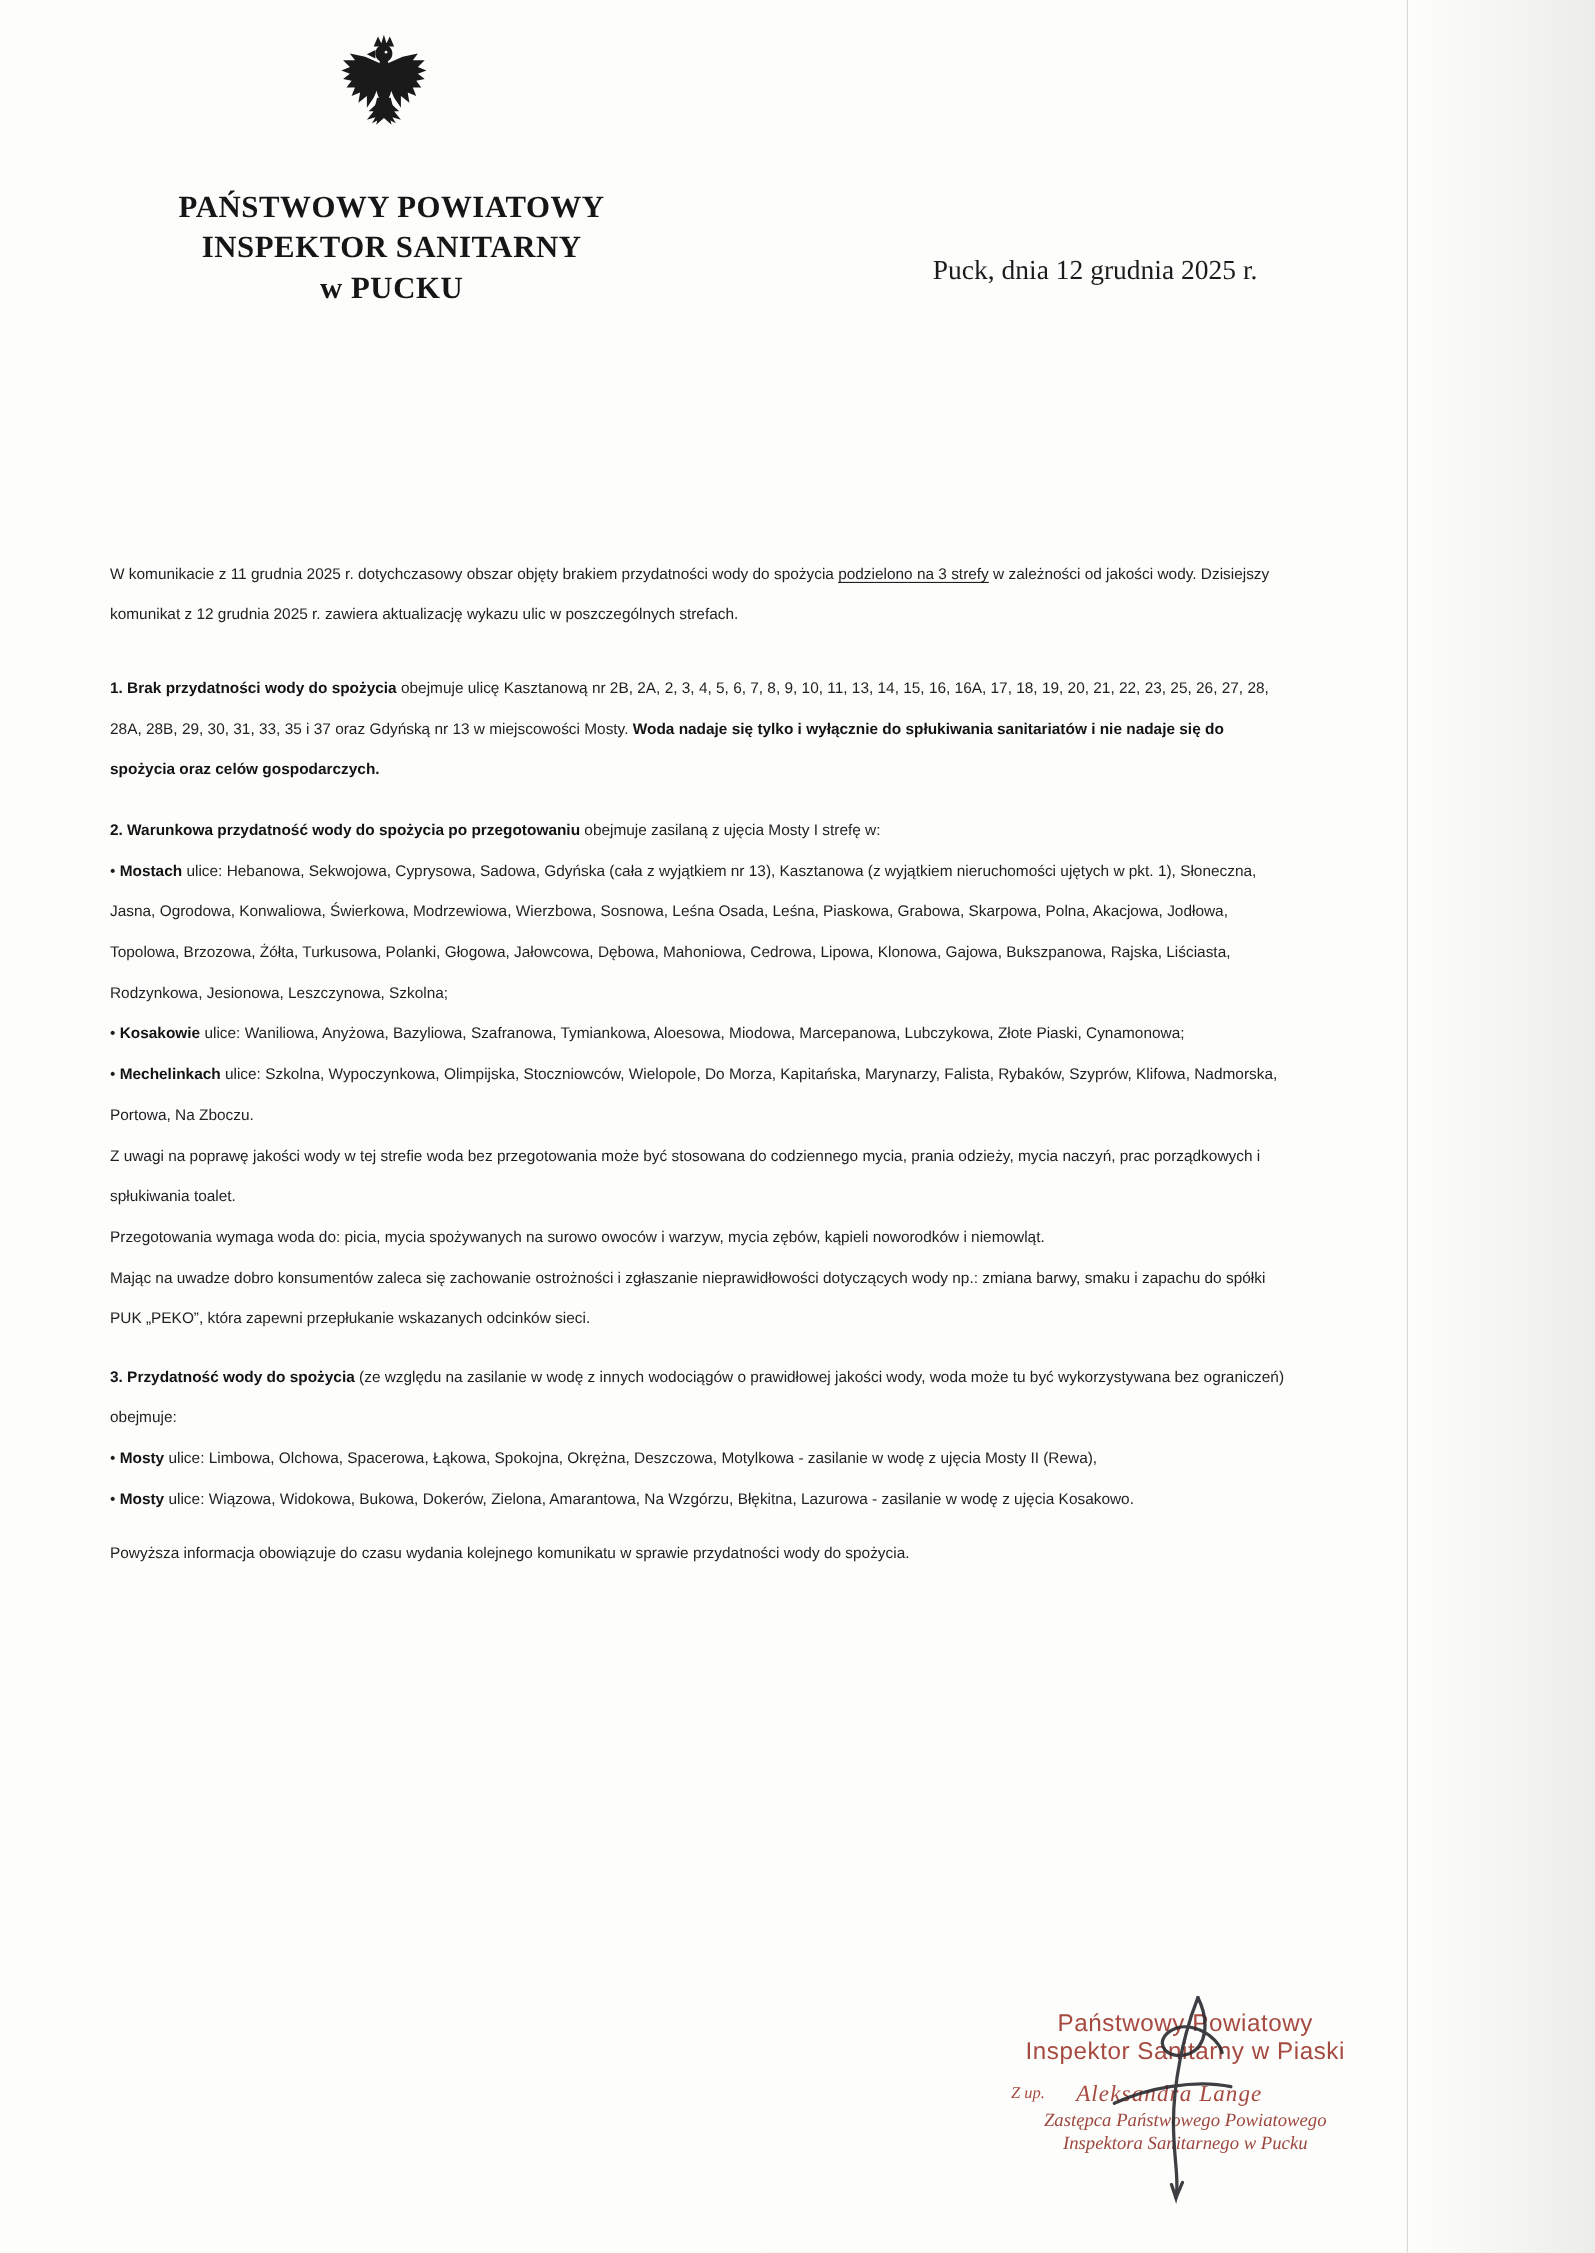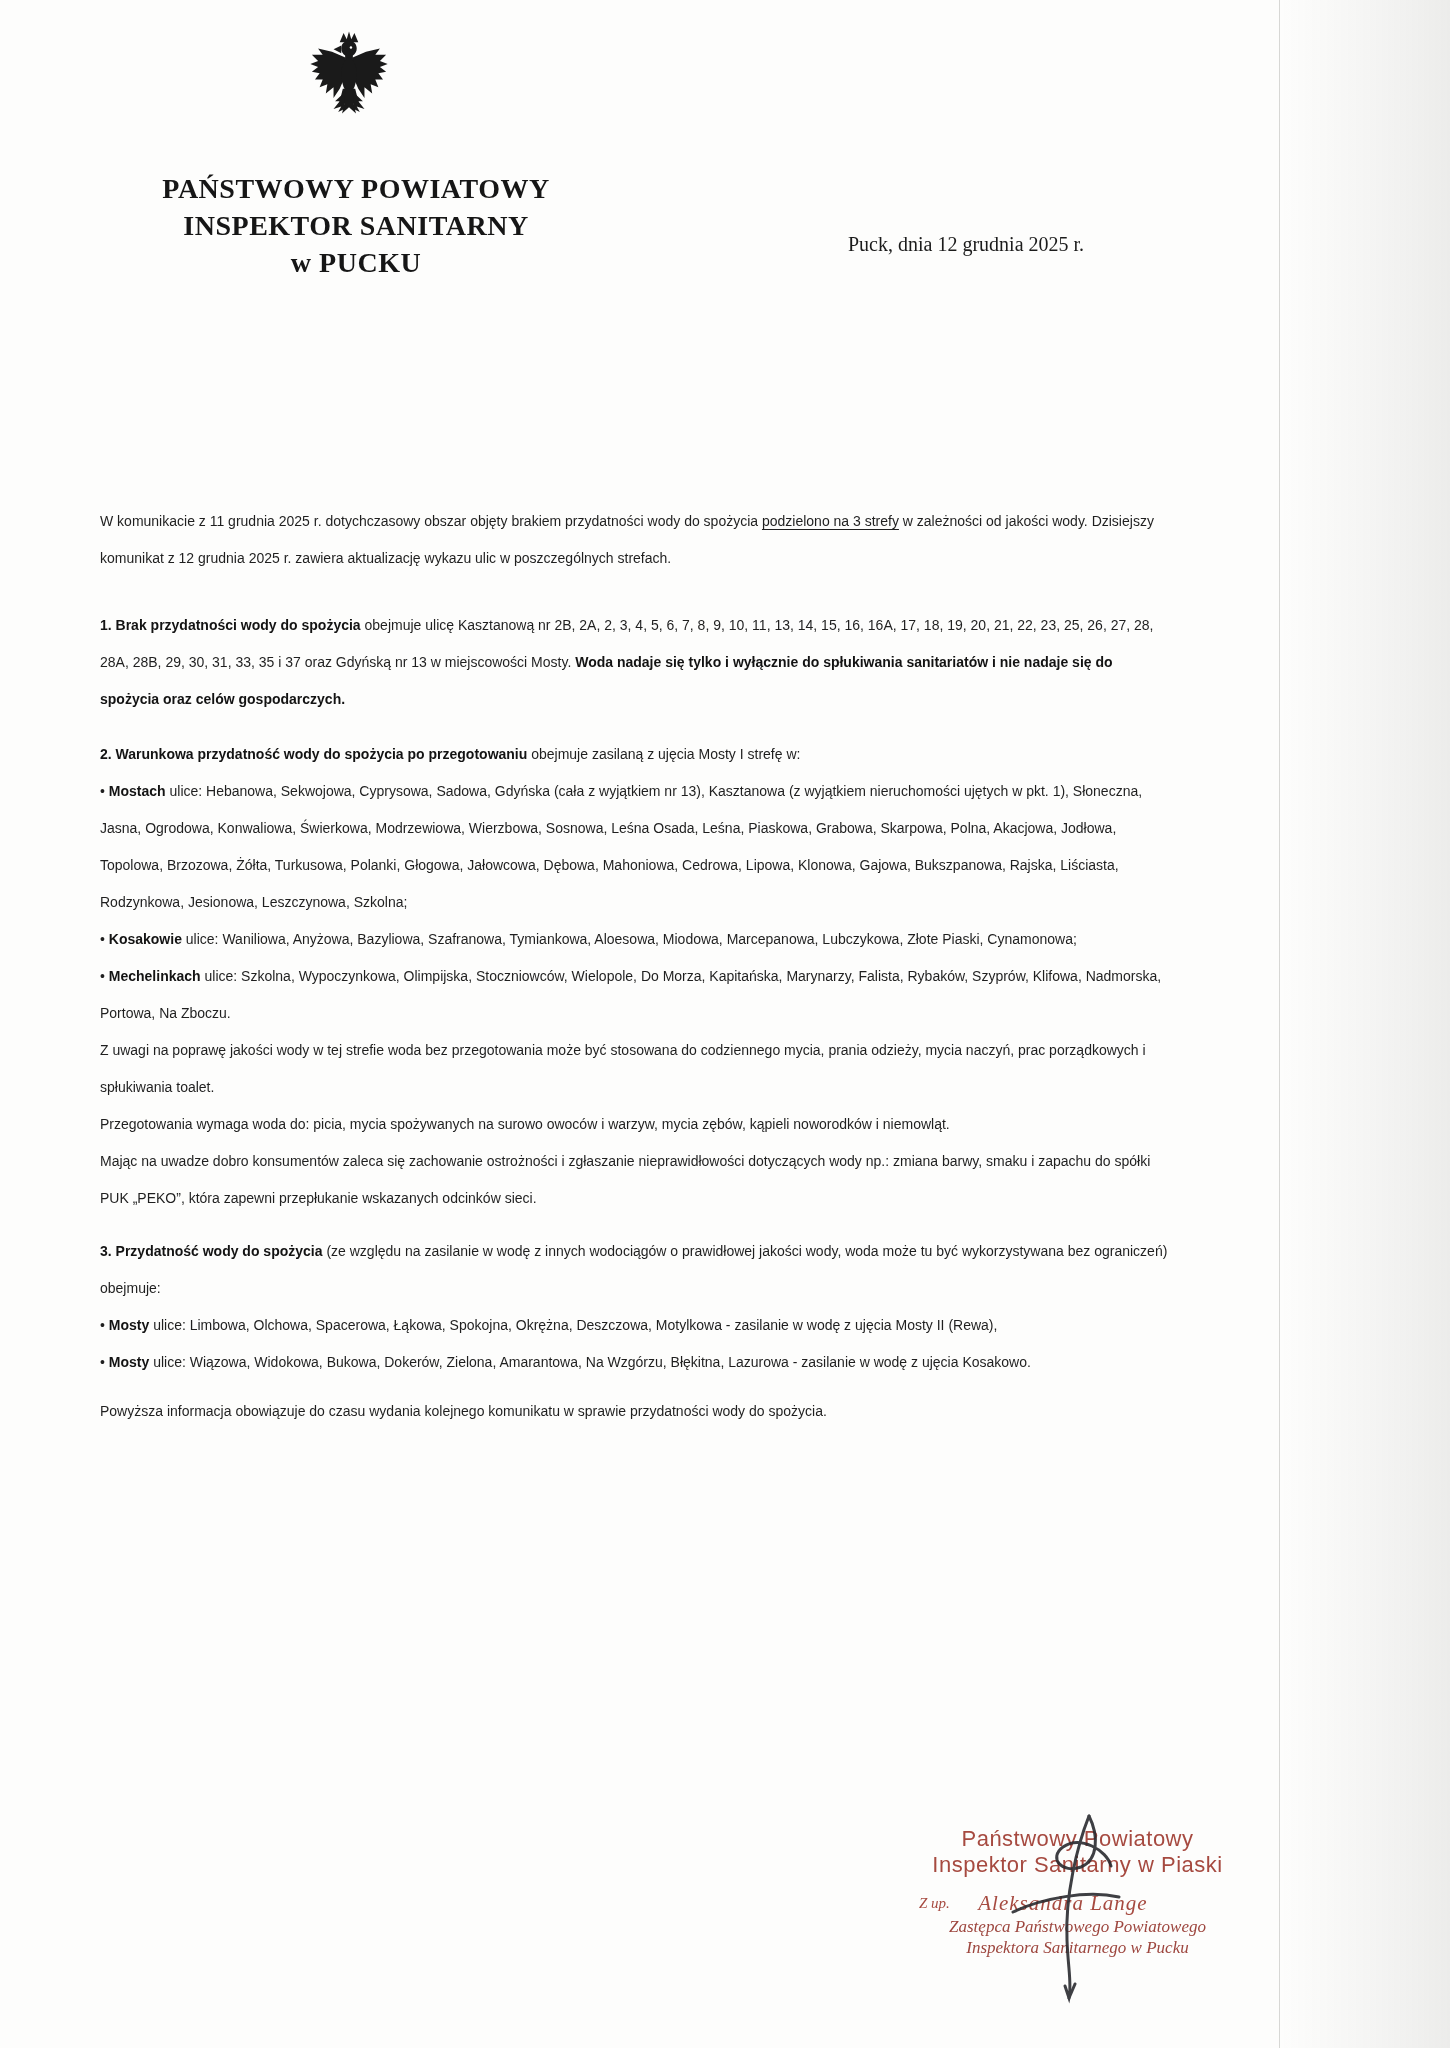--- a/index.html
+++ b/index.html
@@ -26,21 +26,21 @@
   .office{
     position:absolute;left:100px;top:170px;width:512px;
     text-align:center;
     font-family:"Liberation Serif","DejaVu Serif",serif;
     font-weight:bold;font-size:28px;line-height:37px;
     letter-spacing:0.5px;color:#161616;
   }
   .place-date{
     position:absolute;left:848px;top:233px;
     font-family:"Liberation Serif","DejaVu Serif",serif;
-    font-size:20px;color:#1b1b1b;white-space:nowrap;
+    font-size:25px;color:#1b1b1b;white-space:nowrap;
   }
 
   
   .title{
     position:absolute;left:100px;top:322px;width:1100px;
     font-weight:bold;font-size:36px;line-height:52px;color:#141414;
   }
 
   
   .body-text{

